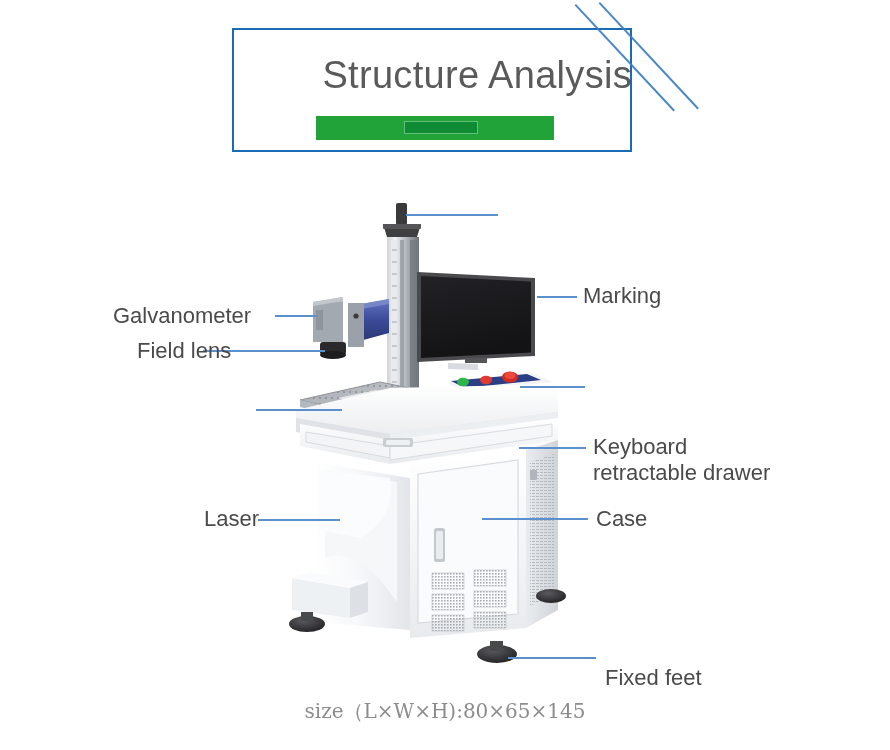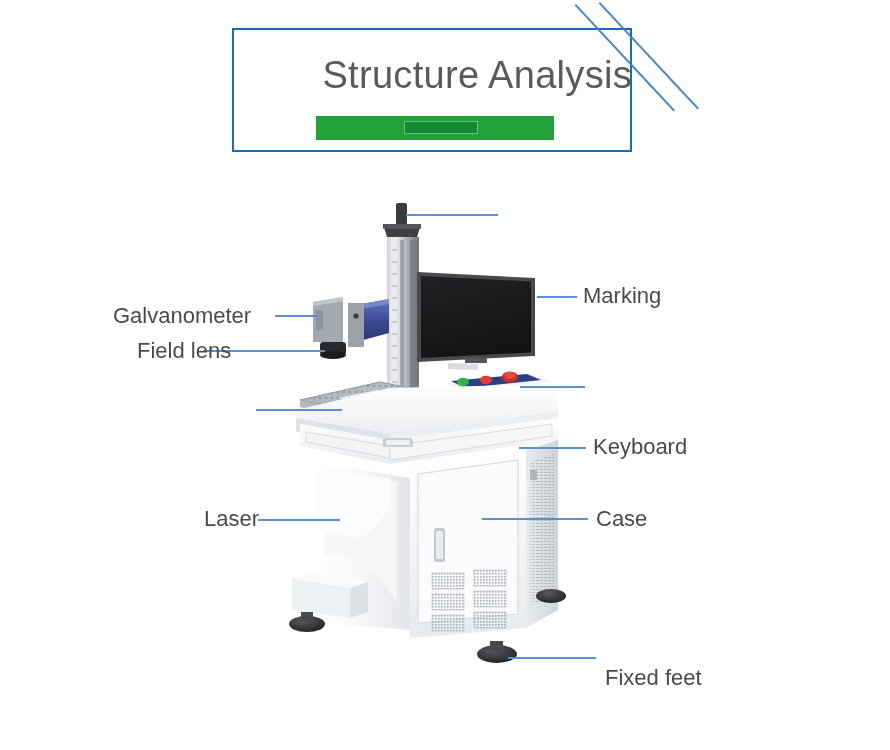--- a/index.html
+++ b/index.html
@@ -258,25 +258,26 @@
   <div class="lbl l" style="left:113px; top:303px;">Galvanometer</div>
 
   <div class="lead" style="left:203px; top:350px; width:122px;"></div>
   <div class="lbl l" style="left:92px; top:338px;margin-left:45px;">Field lens</div>
 
   <div class="lead" style="left:256px; top:409px; width:86px;"></div>
 
   <div class="lead" style="left:520px; top:386px; width:65px;"></div>
 
   <div class="lead" style="left:519px; top:447px; width:67px;"></div>
-  <div class="lbl r" style="left:593px; top:434px;"><span>Keyboard</span><br></div>
+  <div class="lbl r" style="left:593px; top:434px;"><span>Keyboard</span><br><span>retractable drawer</span></div>
 
   <div class="lead" style="left:258px; top:519px; width:82px;"></div>
   <div class="lbl l" style="left:204px; top:506px;">Laser</div>
 
   <div class="lead" style="left:482px; top:518px; width:106px;"></div>
   <div class="lbl r" style="left:596px; top:506px;">Case</div>
 
   <div class="lead" style="left:508px; top:657px; width:88px;"></div>
   <div class="lbl r" style="left:605px; top:665px;">Fixed feet</div>
 
+  <div class="caption">size（L×W×H):80×65×145</div>
 
 </div>
 
 </body></html>

